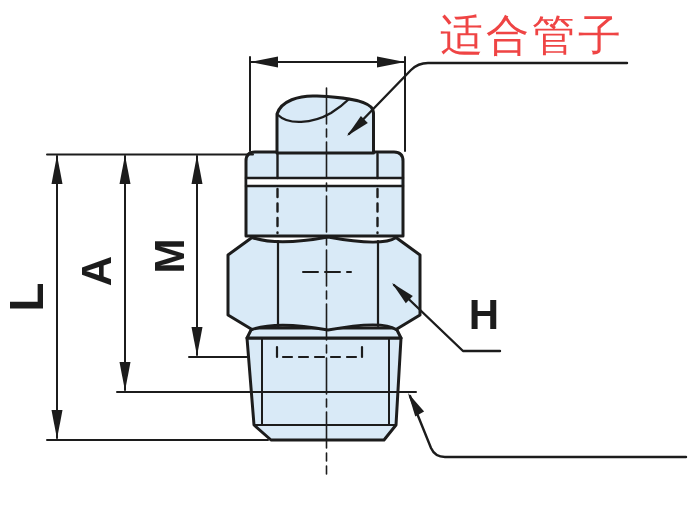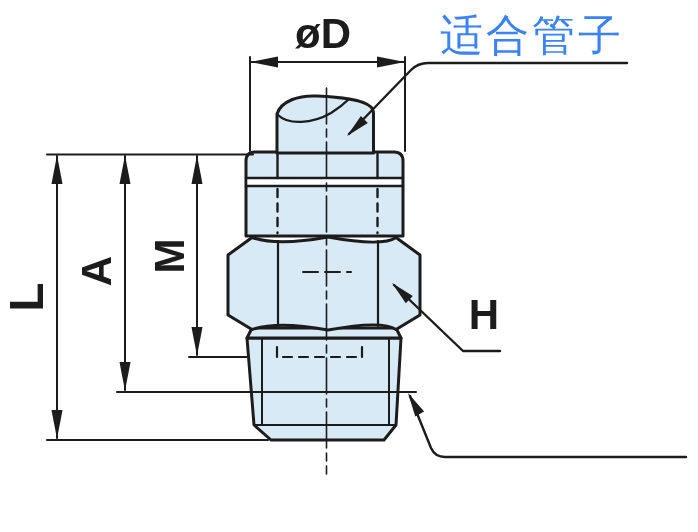--- a/index.html
+++ b/index.html
@@ -24,21 +24,21 @@
   .arrowhead{fill:var(--line);stroke:none;}
   .whiteband{fill:var(--background);stroke:none;}
   .label{
     position:absolute;color:var(--line);
     display:flex;align-items:center;justify-content:center;
     white-space:nowrap;line-height:1;
   }
   .dimletter{font-weight:bold;font-size:42px;}
   .big{font-size:48px;}
   .vert{transform:rotate(-90deg);}
-  .cjk{font-size:43px;letter-spacing:3px;color:#3b82f6;}
+  .cjk{font-size:43px;letter-spacing:3px;color:#ef4444;}
 </style>
 </head>
 <body>
 
 <div class="stage">
 
   <svg width="698" height="532" viewBox="0 0 698 532">
 
     <g>
 
@@ -109,21 +109,20 @@
       <polygon class="arrowhead" points="347,136 360.9,115.9 367.8,123.1"></polygon>
 
       <path class="ln w25" d="M500,351 L463,351 L394,285"></path>
       <polygon class="arrowhead" points="392,283 412.8,296.1 405.8,303.3"></polygon>
 
       <path class="ln w25" d="M686,457 L445,457 Q435,457 431,448 L410,396"></path>
       <polygon class="arrowhead" points="408,393 424.1,411.6 415.3,416.4"></polygon>
     </g>
   </svg>
 
-  <div class="label dimletter" style="left:282px;top:10px;width:82px;height:48px;">øD</div>
 
   <div class="label cjk" style="left:432px;top:10px;width:200px;height:50px;">适合管子</div>
 
   <div class="label dimletter big vert" style="left:2px;top:272px;width:50px;height:50px;">L</div>
 
   <div class="label dimletter vert" style="left:72px;top:246px;width:50px;height:50px;">A</div>
 
   <div class="label dimletter vert" style="left:145px;top:231px;width:50px;height:50px;">M</div>
 
   <div class="label dimletter" style="left:462px;top:292px;width:44px;height:46px;">H</div>

